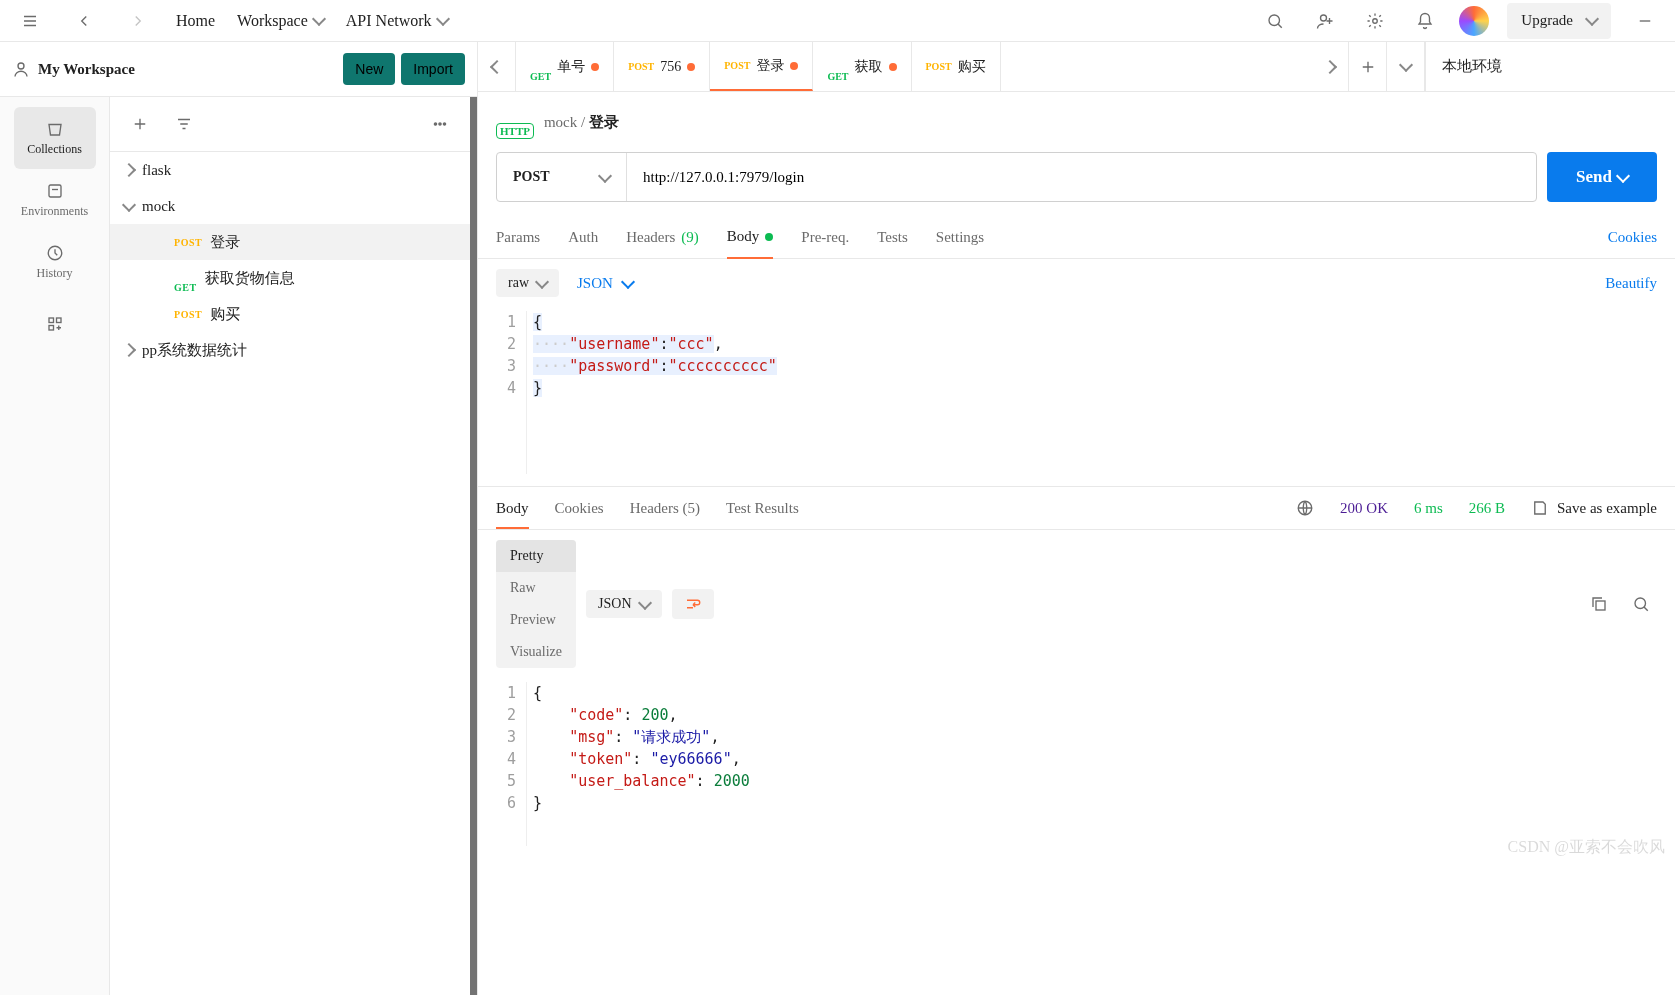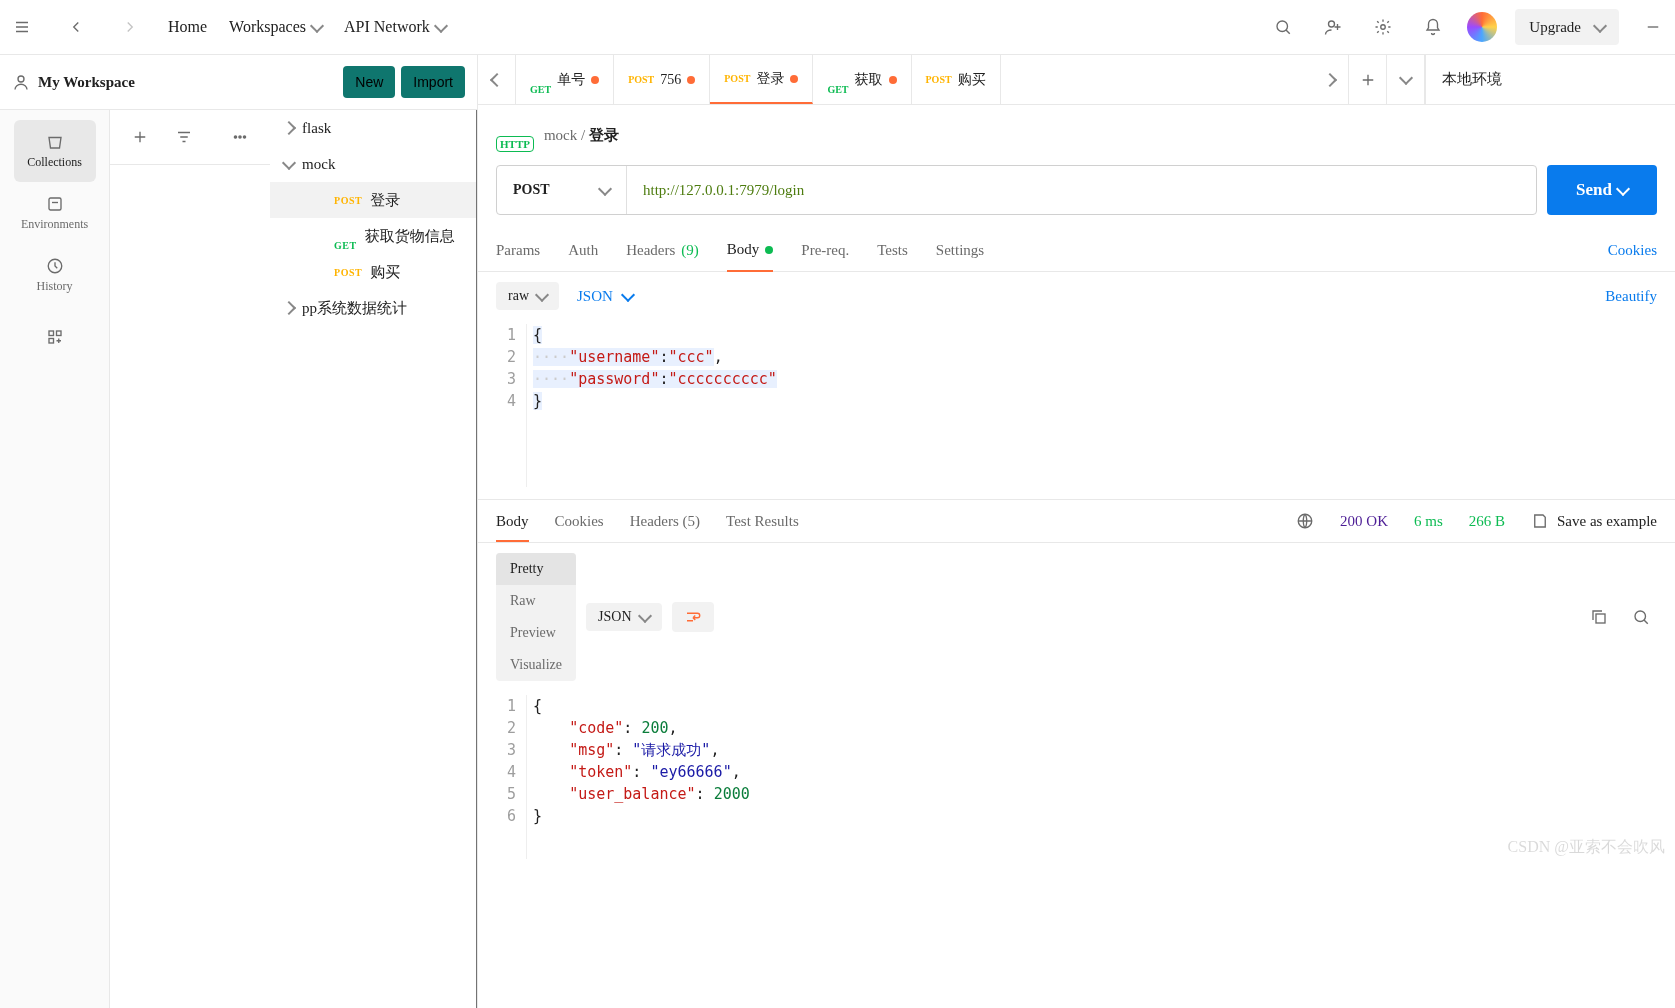--- a/index.html
+++ b/index.html
@@ -1,34 +1,34 @@
 <!DOCTYPE html>
 <html><head>
 <meta charset="utf-8">
 <style>
 * { margin:0; padding:0; box-sizing:border-box; font--apple-system,BlinkMacSystemFont,"Segoe UI",sans-serif; }
 body { background:#fff; width:1675px; height:1008px; overflow:hidden; color:#212121; font-size:14px; }
 .svg-ic { width:18px; height:18px; stroke:#6b6b6b; stroke-width:1.8; fill:none; }
-.topbar { height:55px; border-bottom:1px solid #e8e8e8; display:flex; align-items:center; padding:0 6px; gap:18px; }
+.topbar { height:42px; border-bottom:1px solid #e8e8e8; display:flex; align-items:center; padding:0 14px; gap:18px; }
 .topbar .left { display:flex; align-items:center; gap:22px; }
 .topbar .spacer { flex:1; }
 .topbar .right { display:flex; align-items:center; gap:18px; }
 .nav-link { font-size:16px; color:#212121; cursor:pointer; display:flex; align-items:center; gap:6px; }
 .icon-btn { width:32px; height:32px; display:flex; align-items:center; justify-content:center; cursor:pointer; border-radius:4px; }
 .avatar { width:30px; height:30px; border-radius:50%; background:conic-gradient(#ff6c37, #ffd24a, #4aa7ff, #9b4aff, #ff6c37); }
 .upgrade-btn { height:36px; padding:0 14px; background:#f2f2f2; border-radius:4px; display:flex; align-items:center; gap:14px; font-size:15px; cursor:pointer; }
 .main { display:flex; height:calc(100% - 55px); }
 .sidebar-left { width:114px; border-right:1px solid #e8e8e8; background:#fafafa; }
 .ws-header { height:55px; display:flex; align-items:center; padding:0 12px; border-bottom:1px solid #e8e8e8; }
 .ws-title { font-weight:600; font-size:15px; flex:1; }
 .ws-btn { background:#0f766e; border:none; padding:8px 12px; border-radius:4px; font-size:14px; cursor:pointer; margin-left:6px; }
 .side-rail { display:flex; flex-direction:column; align-items:center; padding-top:10px; }
 .rail-item { width:82px; height:62px; display:flex; flex-direction:column; align-items:center; justify-content:center; gap:4px; font-size:12px; color:#6b6b6b; cursor:pointer; border-radius:6px; }
 .rail-item.active { background:#e8e8e8; color:#212121; }
-.collection-panel { width:380px; border-right:1px solid #737373; display:flex; flex-direction:row; }
+.collection-panel { width:380px; border-right:7px solid #737373; display:flex; flex-direction:column; }
 .coll-toolbar { height:55px; border-bottom:1px solid #e8e8e8; display:flex; align-items:center; padding:0 14px; gap:12px; }
 .coll-tree { flex:1; overflow:auto; font-size:15px; }
 .tree-row { height:36px; display:flex; align-items:center; padding-left:14px; gap:8px; cursor:pointer; }
 .tree-row.sel { background:#f2f2f2; }
 .tree-indent-2 { padding-left:64px; }
 .method-tag { font-size:10px; font-weight:700; letter-spacing:.5px; }
 .m-GET { color:#0cbb52;margin-top:19px; }
 .m-POST { color:#ffb400; }
 .request-area { flex:1; display:flex; flex-direction:column; min-width:0; }
 .tab-strip { height:50px; border-bottom:1px solid #e8e8e8; display:flex; align-items:stretch; }
@@ -42,21 +42,21 @@
 .http-badge { font-size:11px; font-weight:700; color:#0cbb52; border:1.5px solid #0cbb52; border-radius:4px; padding:1px 3px;margin-top:17px; }
 .crumb { color:#6b6b6b; font-size:15px; }
 .crumb strong { color:#212121; font-weight:600; }
 .save-btn { display:flex; align-items:center; gap:8px; padding:8px 14px; background:#fff; border:1px solid #e0e0e0; border-radius:4px; cursor:pointer; font-size:15px; }
 .save-group { margin-left:auto; display:flex; gap:6px; align-items:center; }
 .sq-btn { width:38px; height:38px; border:1px solid #e0e0e0; border-radius:4px; display:flex; align-items:center; justify-content:center; cursor:pointer; }
 .sq-btn.orange svg { stroke:#ff6c37; }
 .url-row { display:flex; gap:10px; padding:0 18px 14px 18px; }
 .url-box { flex:1; display:flex; border:1px solid #d0d0d0; border-radius:4px; height:50px; }
 .method-sel { width:130px; display:flex; align-items:center; justify-content:space-between; padding:0 16px; border-right:1px solid #e0e0e0; font-weight:600; color:#212121; cursor:pointer; }
-.url-input { flex:1; padding:0 16px; display:flex; align-items:center; font-size:15px; color:#4d7c0f; }
+.url-input { flex:1; padding:0 16px; display:flex; align-items:center; font-size:15px; color:#000000; }
 .send-btn { width:110px; background:#097bed; color:#fff; font-weight:600; font-size:17px; border-radius:4px; display:flex; align-items:center; justify-content:center; gap:6px; cursor:pointer; }
 .req-tabs { display:flex; gap:28px; padding:0 18px; border-bottom:1px solid #e8e8e8; font-size:15px; }
 .req-tab { padding:12px 0; cursor:pointer; color:#6b6b6b; display:flex; align-items:center; gap:6px; }
 .req-tab.active { color:#212121; border-bottom:2px solid #ff6c37; margin-bottom:-1px; }
 .req-tab .cnt { color:#0cbb52; }
 .req-tab .gdot { width:8px; height:8px; border-radius:50%; background:#0cbb52; }
 .link-blue { color:#097bed; cursor:pointer; font-size:15px; }
 .body-toolbar { display:flex; align-items:center; gap:18px; padding:10px 18px; }
 .chip { background:#f2f2f2; padding:6px 12px; border-radius:4px; display:flex; align-items:center; gap:8px; font-size:14px; cursor:pointer; }
 .code-ed { font-family:Menlo,Consolas,monospace; font-size:15px; display:flex; padding:4px 0 12px 0; border-bottom:1px solid #e8e8e8; flex:0 0 auto; min-height:180px; }
@@ -97,21 +97,21 @@
           <path d="M15 6l-6 6 6 6"></path>
         </svg>
       </div>
     <div class="icon-btn" style="opacity:.4">
         <svg class="svg-ic" viewBox="0 0 24 24">
           <path d="M9 6l6 6-6 6"></path>
         </svg>
       </div>
     <div class="nav-link">Home</div>
     <div class="nav-link">
-        <span>Workspaces</span>
+        <span>Workspace</span>
         <span class="chev down"></span>
       </div>
     <div class="nav-link">
         <span>API Network</span>
         <span class="chev down"></span>
       </div>
   </div>
   <div class="spacer"></div>
   <div class="right">
     <div class="icon-btn">

